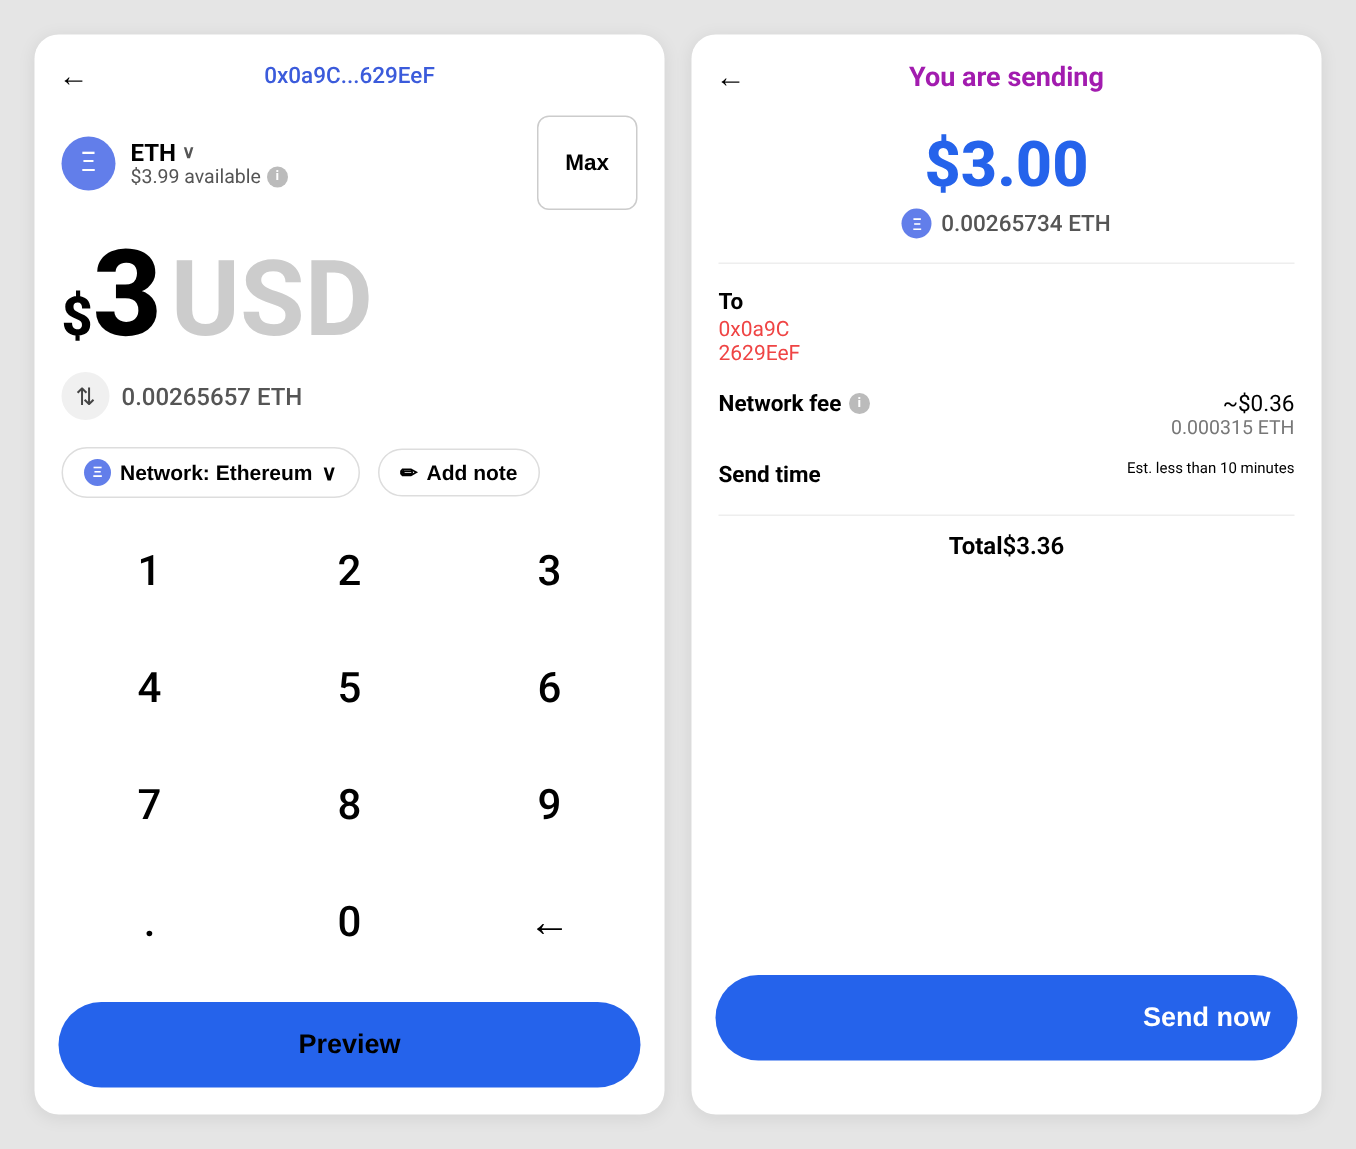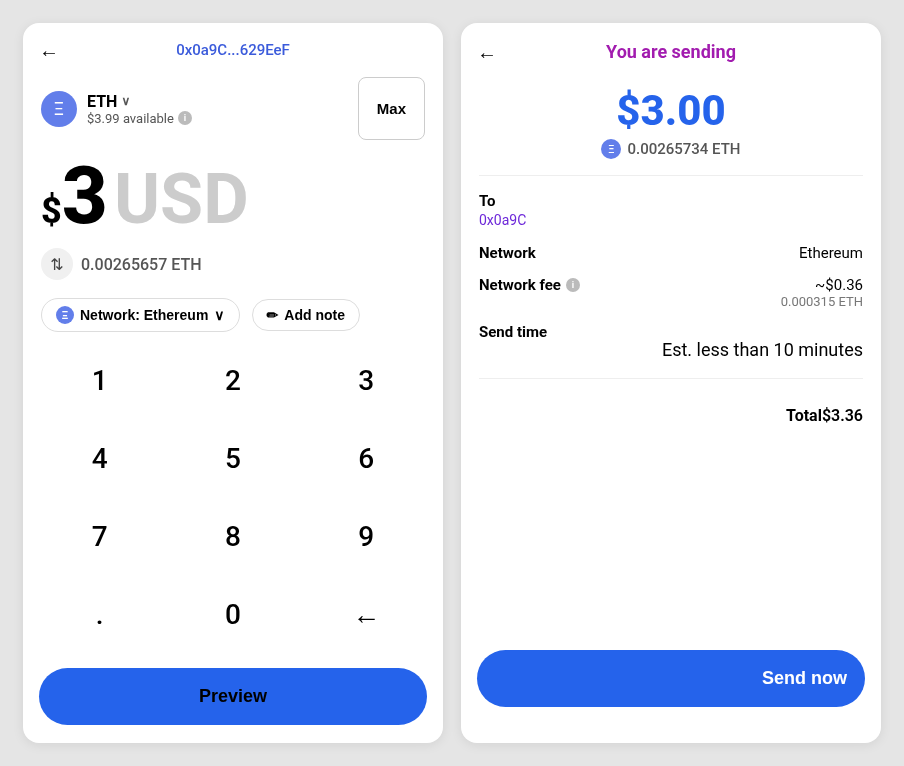--- a/index.html
+++ b/index.html
@@ -301,21 +301,21 @@
       margin-bottom: 16px;
     }
     .detail-label {
       font-size: 15px;
       font-weight: 700;
       color: #000;
       margin-bottom: 2px;
     }
     .detail-value {
       font-size: 14px;
-      color: #6d28d9;
+      color: #ef4444;
     }
     .detail-row {
       display: flex;
       justify-content: space-between;
       align-items: flex-start;
       margin-bottom: 14px;
     }
     .detail-row-label {
       font-size: 15px;
       font-weight: 700;
@@ -328,28 +328,27 @@
       font-size: 15px;
       color: #000;
       text-align: right;
     }
     .detail-row-value .sub {
       font-size: 13px;
       color: #777;
       display: block;
     }
     .detail-row-value.send-time {
-      font-size: 18px;
-      margin-top: 16px;
+      font-size: 10px;
     }
     .total-row {
       display: flex;
-      justify-content: flex-end;
-      align-items: center;
-      margin-top: 23px;
+      justify-content: center;
+      align-items: center;
+      margin-top: 6px;
     }
     .total-label {
       font-size: 16px;
       font-weight: 700;
     }
     .total-value {
       font-size: 16px;
       font-weight: 600;
     }
     .send-now-btn {
@@ -459,26 +458,23 @@
       </div>
     </div>
 
     <div class="divider"></div>
 
     <div class="detail-rows">
 
       <div class="detail-section">
         <div class="detail-label">To</div>
         <div class="detail-value">0x0a9C</div>
-      </div>
-
-      <div class="detail-row">
-        <span class="detail-row-label">Network</span>
-        <span class="detail-row-value">Ethereum</span>
-      </div>
+        <div class="detail-value">2629EeF</div>
+      </div>
+
 
       <div class="detail-row">
         <span class="detail-row-label">
           <span>Network fee</span>
           <span class="info-circle">i</span>
         </span>
         <span class="detail-row-value">
           <span>~$0.36</span>
           <span class="sub">0.000315 ETH</span>
         </span>

